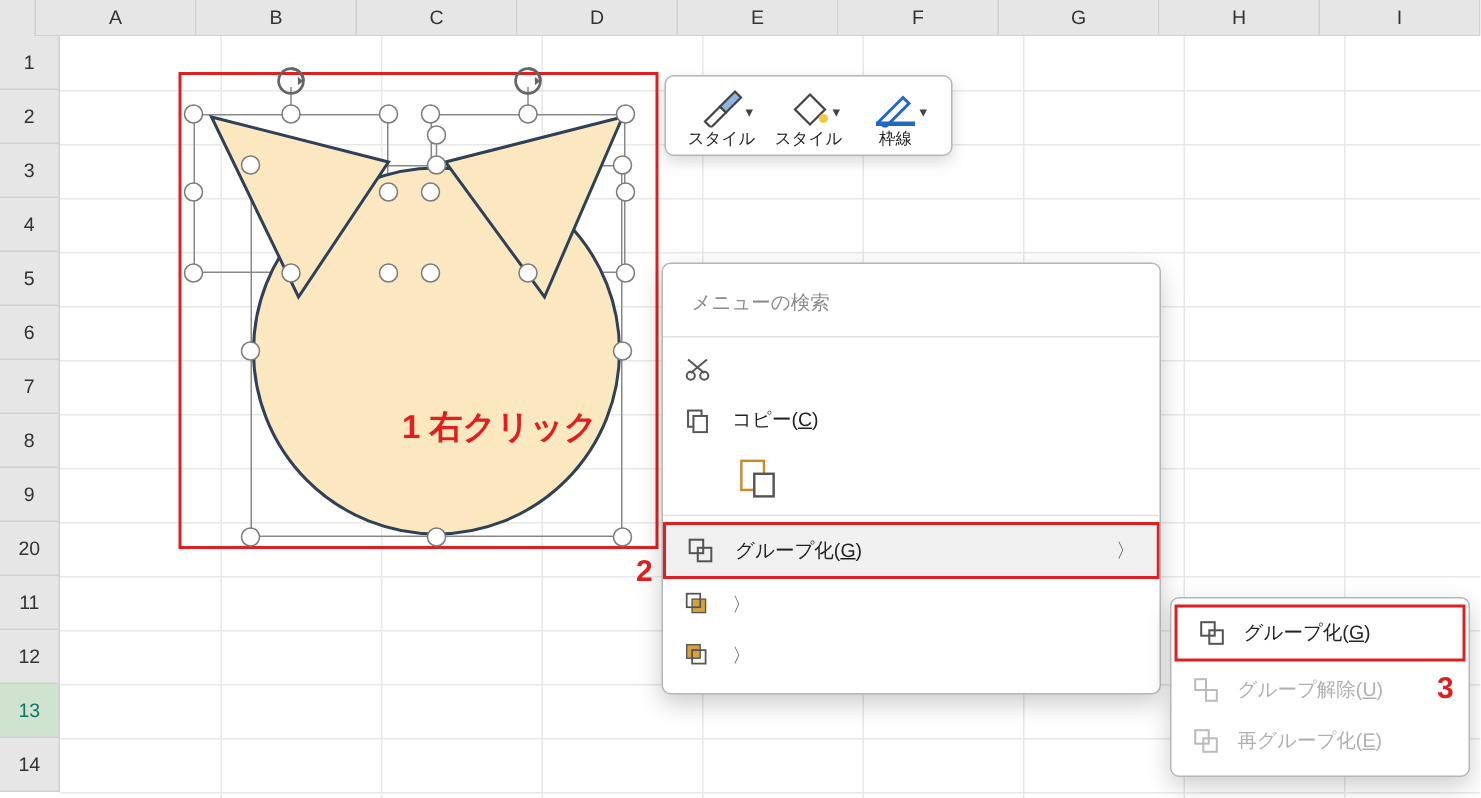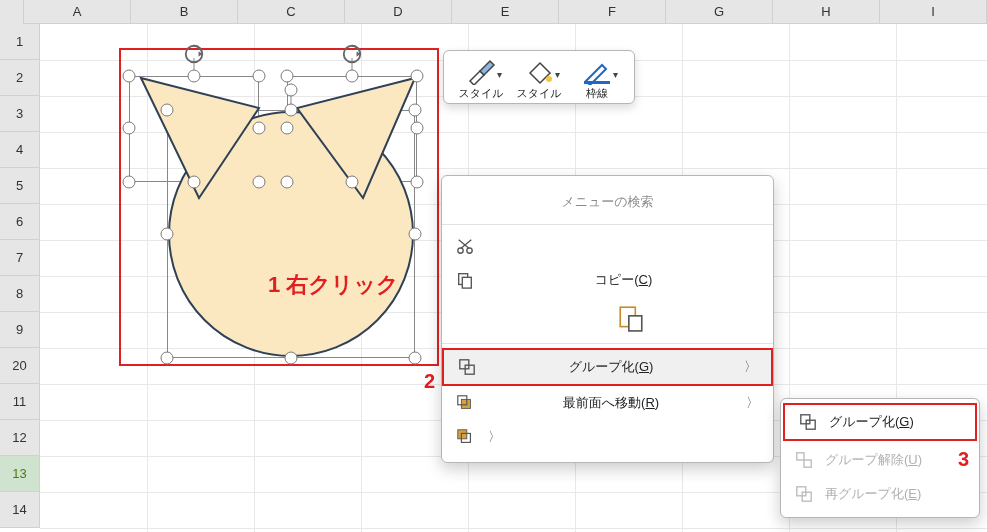--- a/index.html
+++ b/index.html
@@ -6,21 +6,21 @@
   html, body { margin:0; padding:0; font-family:"Meiryo","Yu Gothic",sans-serif; font-size:13px; color:#222; }
   .stage { position:relative; width:987px; height:532px; background:#fff; overflow:hidden; }
 
   
   .col-headers { position:absolute; left:0; top:0; right:0; height:24px; display:flex; border-bottom:1px solid #d0d0d0; }
   .corner { width:40px; height:24px; background:#e6e6e6; border-right:1px solid #d0d0d0; }
   .col-h { flex:0 0 107px; text-align:center; line-height:24px; background:#e6e6e6; border-right:1px solid #d0d0d0; color:#333; }
 
   .row-headers { position:absolute; left:0; top:24px; width:40px; bottom:0; }
   .row-h { height:36px; text-align:center; line-height:36px; background:#e6e6e6; border-bottom:1px solid #d0d0d0; border-right:1px solid #d0d0d0; color:#333; }
-  .row-h.sel { background:#cfe3cf; color:#4d7c0f; }
+  .row-h.sel { background:#cfe3cf; color:#0f766e; }
 
   .cells { position:absolute; left:40px; top:24px; right:0; bottom:0; }
   .cells .cell-border { position:absolute; background:#e8e8e8; }
   
   .vline { top:0; bottom:0; width:1px; }
   .hline { left:0; right:0; height:1px; }
 
   
   .red-box { position:absolute; border:2px solid #e02020; }
 
@@ -218,21 +218,21 @@
             <rect x="2" y="22" width="26" height="3" fill="#2168c4"></rect>
           </svg>
         <span class="chev">▾</span>
       </div>
       <div class="lbl">枠線</div>
     </div>
   </div>
 
   <div class="anno" style="left:424px; top:370px; font-size:20px;">2</div>
 
-  <div class="ctx" style="left:441px; top:175px;text-align:center;">
+  <div class="ctx" style="left:441px; top:175px;">
     <div class="search">メニューの検索</div>
     <hr>
     <div class="ctx-item">
       <span class="mi-icon">
         <svg viewBox="0 0 20 20" width="18" height="18">
             <circle cx="5" cy="15" r="3" fill="none" stroke="#555" stroke-width="1.5"></circle>
             <circle cx="15" cy="15" r="3" fill="none" stroke="#555" stroke-width="1.5"></circle>
             <line x1="3" y1="3" x2="15" y2="13" stroke="#555" stroke-width="1.5"></line>
             <line x1="17" y1="3" x2="5" y2="13" stroke="#555" stroke-width="1.5"></line>
           </svg>
@@ -269,21 +269,20 @@
         <span class="mi-arrow">〉</span>
       </div>
     </div>
     <div class="ctx-item">
       <span class="mi-icon">
         <svg viewBox="0 0 20 20" width="20" height="18">
             <rect x="6" y="6" width="10" height="10" fill="#d9a13b" stroke="#555"></rect>
             <rect x="2" y="2" width="10" height="10" fill="none" stroke="#555" stroke-width="1.3"></rect>
           </svg>
       </span>
-      <span class="mi-label">最前面へ移動(<u>R</u>)</span>
       <span class="mi-arrow">〉</span>
     </div>
     <div class="ctx-item">
       <span class="mi-icon">
         <svg viewBox="0 0 20 20" width="20" height="18">
             <rect x="2" y="2" width="10" height="10" fill="#d9a13b" stroke="#555"></rect>
             <rect x="6" y="6" width="10" height="10" fill="none" stroke="#555" stroke-width="1.3"></rect>
           </svg>
       </span>
       <span class="mi-arrow">〉</span>

